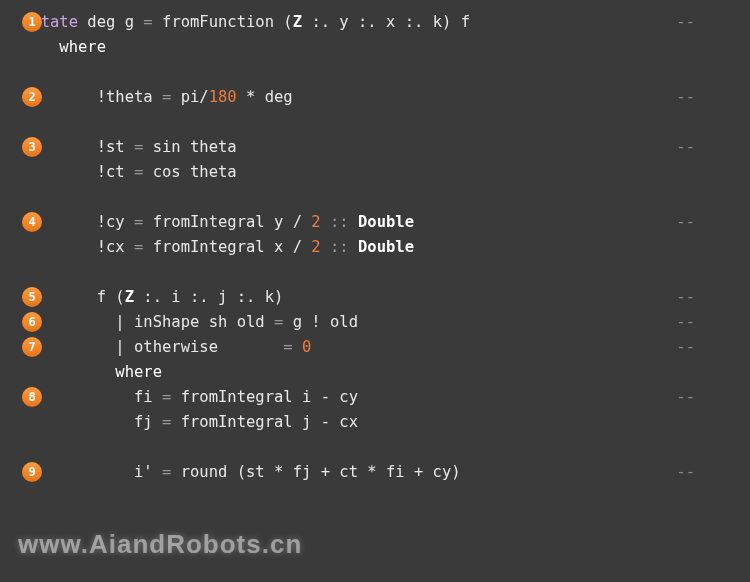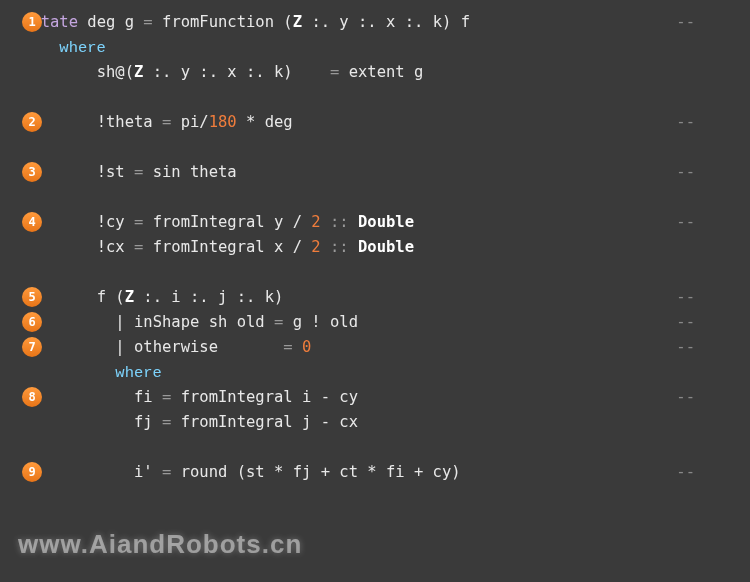--- a/index.html
+++ b/index.html
@@ -7,21 +7,21 @@
   body {
     background: #3a3a3a;
     font-family: Menlo, Consolas, "DejaVu Sans Mono", monospace;
     font-size: 15.5px;
     line-height: 25px;
     color: #e8e8e8;
     padding: 10px 0 0 22px;
     position: relative;
   }
   .line { white-space: pre; position: relative; height: 25px; }
-  .kw  { color: #7dd3fc; font-family: Liberation Mono, monospace; }   
+  .kw  { color: #ffffff; }   
   .id  { color: #c5a6e0; }   
   .ty  { color: #ffffff; font-weight: bold; }
   .op  { color: #999999; }
   .eq  { color: #999999; }
   .num { color: #f07d3c; }
   .txt { color: #e8e8e8; }
   .co {
     position: absolute;
     width: 20px; height: 20px;
     border-radius: 50%;
@@ -50,25 +50,25 @@
     text-shadow: 0 0 6px rgba(255,255,255,0.3);
     pointer-events: none;
   }
 </style>
 </head>
 <body>
 
 <div id="code">
     <div class="line"><span class="id">rotate</span><span> </span><span class="txt">deg g</span><span> </span><span class="eq">=</span><span> </span><span class="txt">fromFunction (</span><span class="ty">Z</span><span class="txt"> :. y :. x :. k) f</span><span class="dash" style="top: 0px;">--</span><span class="co" style="position: absolute; right: 25px; top: 2px;">1</span></div>
     <div class="line"><span>    </span><span class="kw">where</span></div>
-    <div class="line"><span class="txt">        sh@(</span><span class="ty">Z</span><span class="txt"> :. y :. x :. k)    </span><span class="eq">=</span><span class="txt"> extent g</span></div>
     <div class="line"><span> </span></div>
     <div class="line"><span class="txt">        !theta </span><span class="eq">=</span><span class="txt"> pi/</span><span class="num">180</span><span class="txt"> * deg</span><span class="dash" style="top: 0px;">--</span><span class="co" style="position: absolute; right: 25px; top: 2px;">2</span></div>
     <div class="line"><span> </span></div>
     <div class="line"><span class="txt">        !st </span><span class="eq">=</span><span class="txt"> sin theta</span><span class="dash" style="top: 0px;">--</span><span class="co" style="position: absolute; right: 25px; top: 2px;">3</span></div>
+    <div class="line"><span class="txt">        !ct </span><span class="eq">=</span><span class="txt"> cos theta</span></div>
     <div class="line"><span> </span></div>
     <div class="line"><span class="txt">        !cy </span><span class="eq">=</span><span class="txt"> fromIntegral y / </span><span class="num">2</span><span> </span><span class="op">::</span><span> </span><span class="ty">Double</span><span class="dash" style="top: 0px;">--</span><span class="co" style="position: absolute; right: 25px; top: 2px;">4</span></div>
     <div class="line"><span class="txt">        !cx </span><span class="eq">=</span><span class="txt"> fromIntegral x / </span><span class="num">2</span><span> </span><span class="op">::</span><span> </span><span class="ty">Double</span></div>
     <div class="line"><span> </span></div>
     <div class="line"><span class="txt">        f (</span><span class="ty">Z</span><span class="txt"> :. i :. j :. k)</span><span class="dash" style="top: 0px;">--</span><span class="co" style="position: absolute; right: 25px; top: 2px;">5</span></div>
     <div class="line"><span class="txt">          | inShape sh old </span><span class="eq">=</span><span class="txt"> g ! old</span><span class="dash" style="top: 0px;">--</span><span class="co" style="position: absolute; right: 25px; top: 2px;">6</span></div>
     <div class="line"><span class="txt">          | otherwise       </span><span class="eq">=</span><span> </span><span class="num">0</span><span class="dash" style="top: 0px;">--</span><span class="co" style="position: absolute; right: 25px; top: 2px;">7</span></div>
     <div class="line"><span>          </span><span class="kw">where</span></div>
     <div class="line"><span class="txt">            fi </span><span class="eq">=</span><span class="txt"> fromIntegral i - cy</span><span class="dash" style="top: 0px;">--</span><span class="co" style="position: absolute; right: 25px; top: 2px;">8</span></div>
     <div class="line"><span class="txt">            fj </span><span class="eq">=</span><span class="txt"> fromIntegral j - cx</span></div>

